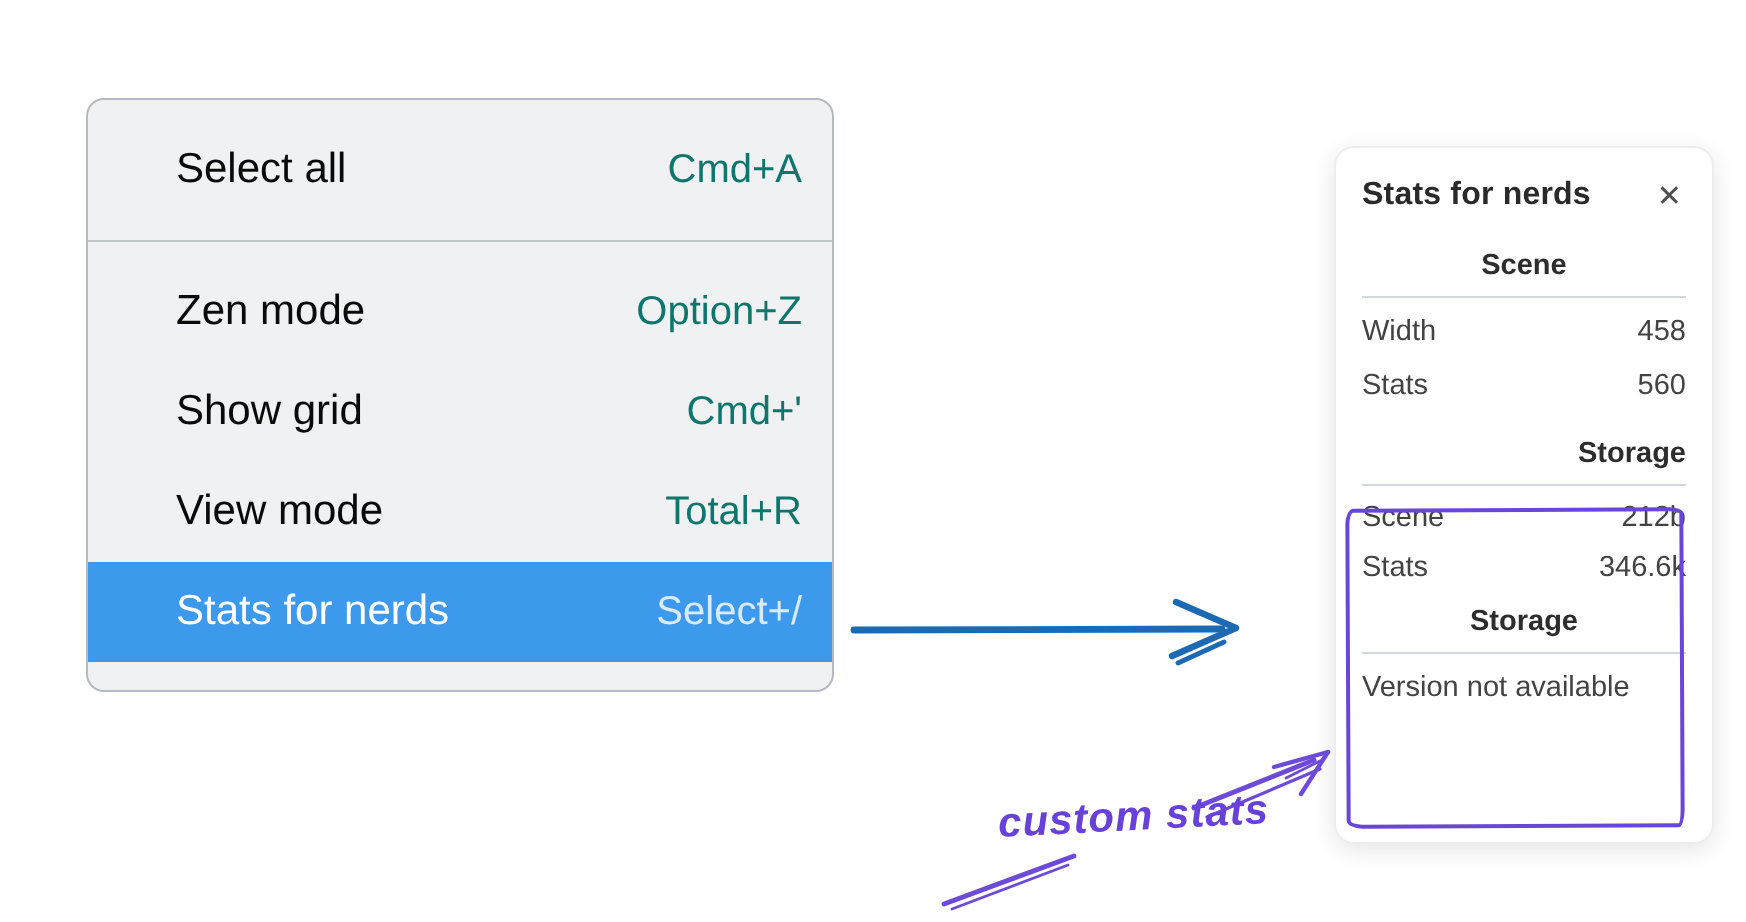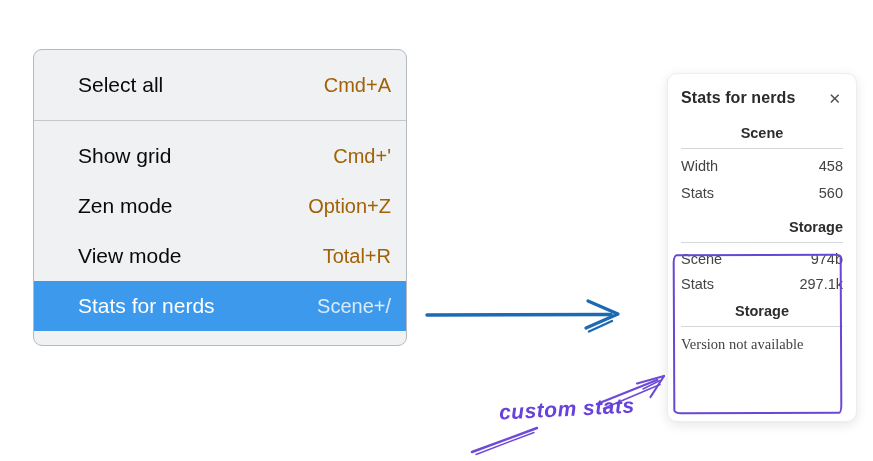--- a/index.html
+++ b/index.html
@@ -8,38 +8,38 @@
 
   .canvas {
     position:relative;
     width:873px; height:461px;
     background:#ffffff;
     overflow:hidden;
   }
 
   
   .menu {
-    position:absolute; left:33px; top:49px;
+    position:absolute; left:43px; top:49px;
     width:374px; height:297px;
     background:#f0f1f2;
     border:1.5px solid #b5bac0;
     border-radius:9px;
     padding:10px 0;
     display:flex; flex-direction:column;
     overflow:hidden;
   }
   .menu-item {
     height:50px;
     display:flex; align-items:center; justify-content:space-between;
     padding:0 15px 0 44px;
     font-size:21px;
     color:#0a0a0a;
   }
   .menu-item .shortcut {
-    color:#a16207;
+    color:#0f766e;
     font-size:20px;
   }
   .menu-divider {
     border-top:1px solid #c3c7cb;
     margin:10px 0;
   }
   .menu-item.selected {
     background:#3d99ec;
     color:#ffffff;
   }
@@ -91,21 +91,20 @@
     height:27px;
     display:flex; align-items:center; justify-content:space-between;
   }
   .sec-storage .row { height:25px; }
   .row-label { color:#434343; }
   .row-value { color:#434343; }
   .version-note {
     margin-top:9px;
     color:#434343;
     white-space:nowrap;
-    font-family:Liberation Serif, serif;
   }
   .purple-box {
     position:absolute;
     left:5px; top:180px;
     width:169px; height:160px;
     border:2px solid #6947d6;
     border-radius:4px 7px 3px 8px / 8px 3px 9px 4px;
     transform:rotate(-0.25deg);
     pointer-events:none;
   }
@@ -134,34 +133,34 @@
 
 <div class="canvas">
 
   <div class="menu">
     <div class="menu-item">
       <span class="label">Select all</span>
       <span class="shortcut">Cmd+A</span>
     </div>
     <div class="menu-divider"></div>
     <div class="menu-item">
+      <span class="label">Zen mode</span>
+      <span class="shortcut">Option+Z</span>
+    </div>
+    <div class="menu-item">
       <span class="label">Show grid</span>
       <span class="shortcut">Cmd+'</span>
     </div>
     <div class="menu-item">
-      <span class="label">Zen mode</span>
-      <span class="shortcut">Option+Z</span>
-    </div>
-    <div class="menu-item">
       <span class="label">View mode</span>
       <span class="shortcut">Total+R</span>
     </div>
     <div class="menu-item selected">
       <span class="label">Stats for nerds</span>
-      <span class="shortcut">Scene+/</span>
+      <span class="shortcut">Select+/</span>
     </div>
   </div>
 
   <div class="panel">
     <div class="panel-header">
       <span class="panel-title">Stats for nerds</span>
       <button class="close-btn">✕</button>
     </div>
 
     <div class="section sec-scene">
@@ -176,25 +175,25 @@
           <span class="row-value">560</span>
         </div>
       </div>
     </div>
 
     <div class="section sec-storage">
       <div class="section-heading">Storage</div>
       <div class="rows">
         <div class="row">
           <span class="row-label">Scene</span>
-          <span class="row-value">974b</span>
+          <span class="row-value">212b</span>
         </div>
         <div class="row">
           <span class="row-label">Stats</span>
-          <span class="row-value">297.1k</span>
+          <span class="row-value">346.6k</span>
         </div>
       </div>
     </div>
 
     <div class="section sec-version">
       <div class="section-heading">Storage</div>
       <div class="version-note">Version not available</div>
     </div>
 
     <div class="purple-box"></div>

